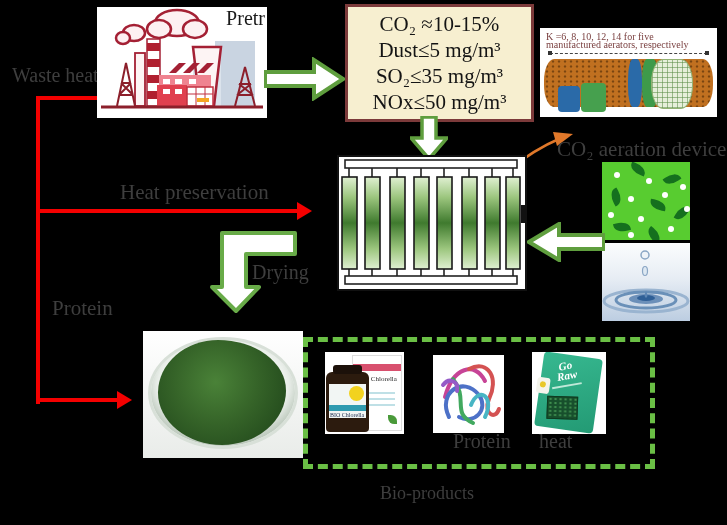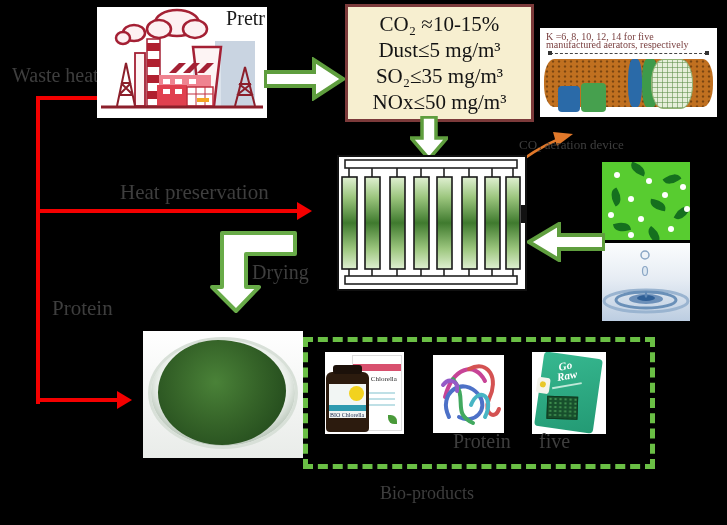--- a/index.html
+++ b/index.html
@@ -30,21 +30,21 @@
   .aer-band{position:absolute;top:0;height:100%;border-radius:5px/20px;}
   #aer-blue{left:84px;width:14px;background:#2a6aa8;}
   #aer-green{left:98px;width:16px;background:#3e9a4a;}
   #aer-mesh{right:20px;top:0;height:100%;width:40px;background:#e6efda;border:1px solid #93b274;
             border-radius:12px/24px;position:absolute;
             background-image:repeating-linear-gradient(0deg,rgba(90,140,70,.55) 0 1px,transparent 1px 5px),
                              repeating-linear-gradient(90deg,rgba(90,140,70,.55) 0 1px,transparent 1px 5px);}
   #aer-fblue{left:14px;bottom:-5px;width:22px;height:26px;background:#2a6aa8;border-radius:4px;position:absolute;}
   #aer-fgreen{left:37px;bottom:-5px;width:25px;height:29px;background:#46a04e;border-radius:4px;position:absolute;}
 
-  #co2-device-label{left:519px;top:137px;font-size:13px;}
+  #co2-device-label{left:557px;top:137px;font-size:21px;}
 
   
   #reactor{left:337px;top:155px;width:186px;height:132px;background:#fff;border:2px solid #111;}
 
   
   #leaves-img{left:602px;top:162px;width:88px;height:78px;background:#58cc30;overflow:hidden;}
   .leaf{position:absolute;width:16px;height:10px;background:#15701e;border-radius:0 80% 0 80%;}
   .dot{position:absolute;width:6px;height:6px;background:#fff;border-radius:50%;}
   #water-img{left:602px;top:243px;width:88px;height:78px;
              background:linear-gradient(180deg,#fbfdfe 0%,#e7edf4 45%,#bccde1 100%);}
@@ -346,16 +346,16 @@
       </div>
       <div id="gr-underline"></div>
       <div id="gr-window"></div>
       <div id="gr-sticker">
           <i></i>
         </div>
     </div>
   </div>
 
   <div id="protein-label" class="abs label">Protein</div>
-  <div id="food-label" class="abs label">five</div>
+  <div id="food-label" class="abs label">heat</div>
   <div id="bioproducts-label" class="abs label">Bio-products</div>
 
 </div>
 
 </body></html>

